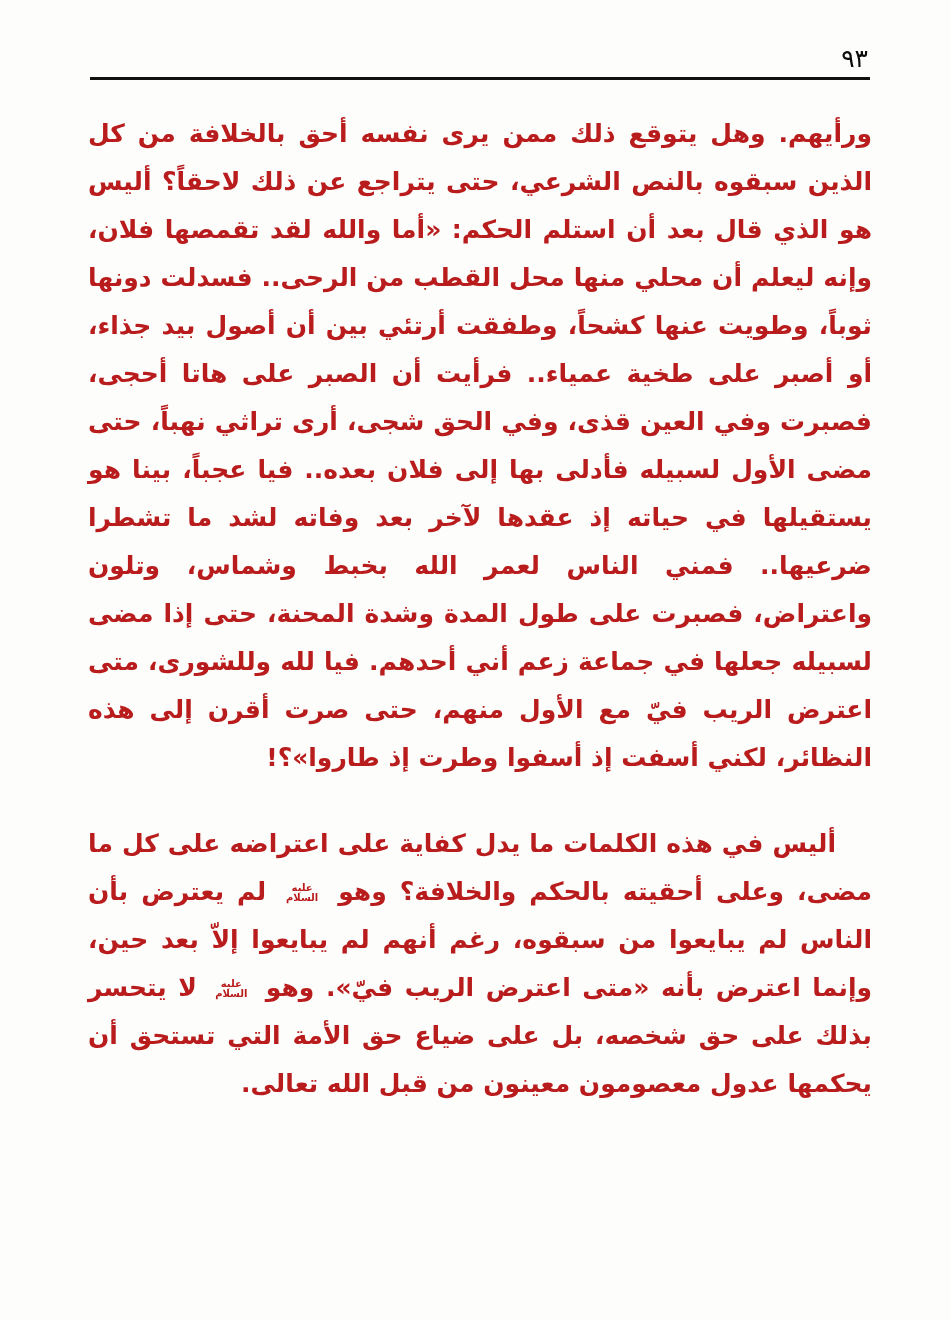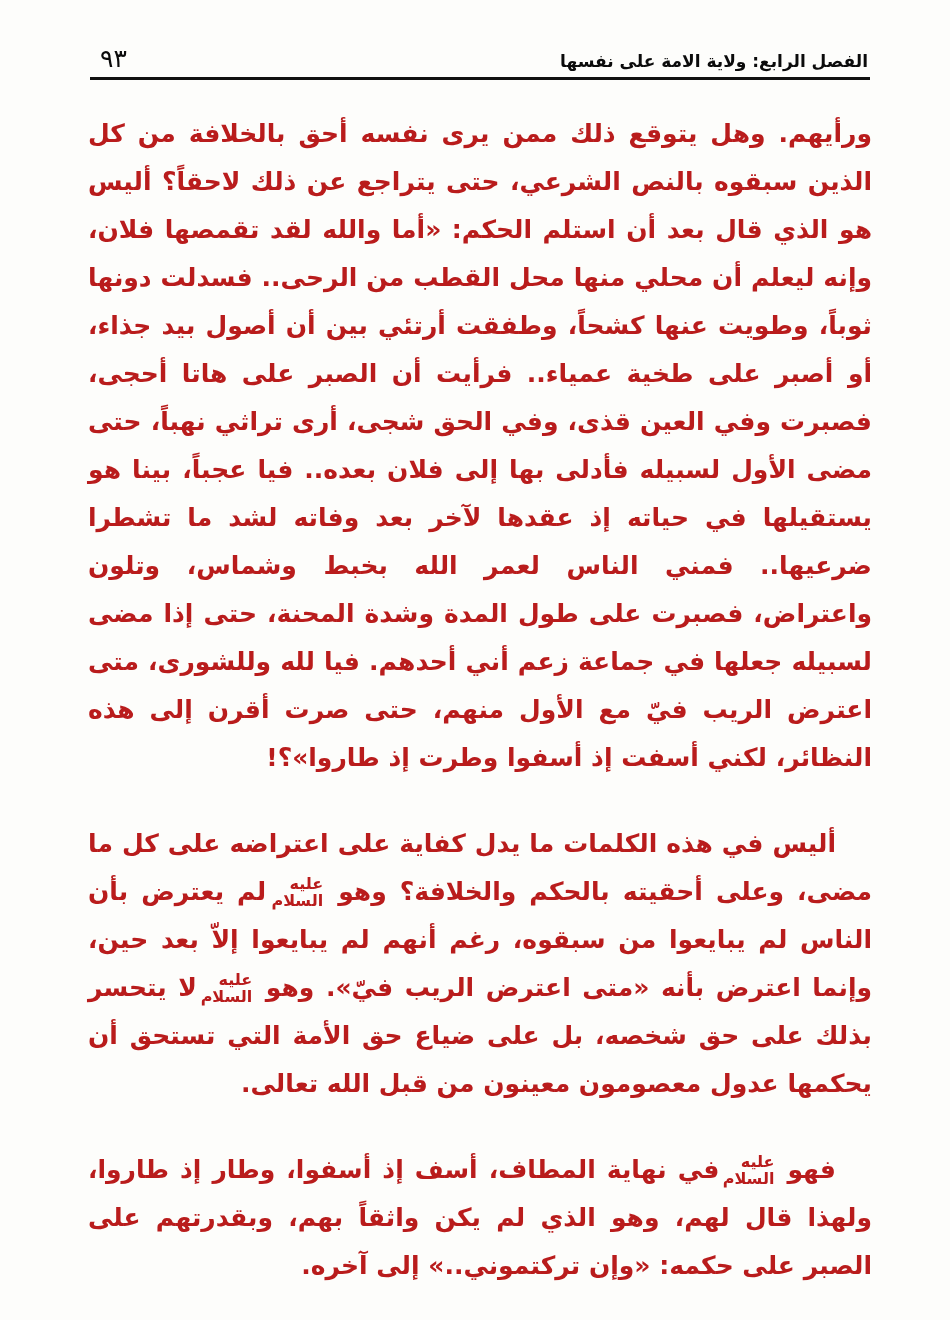--- a/index.html
+++ b/index.html
@@ -67,46 +67,44 @@
     margin-bottom: 38px;
   }
 
   .body-text p.indented {
     text-indent: 36px;
   }
 
   .honorific {
     display: inline-block;
     width: 42px;
-    font-size: 16px;
+    font-size: 10px;
     font-weight: 700;
     line-height: 1.05;
-    text-align: right;
+    text-align: center;
     vertical-align: middle;
     white-space: normal;
     text-indent: 0;
     margin: 0 2px;
   }
 </style>
 </head>
 <body>
 
 <div class="page">
   <div class="content">
 
     <div class="page-header">
-      <span class="chapter-title">الفصل الرابع: ولاية الامة على نفسها</span>
       <span class="page-number">٩٣</span>
     </div>
 
     <hr class="header-rule">
 
     <div class="body-text">
 
       <p><span>ورأيهم. وهل يتوقع ذلك ممن يرى نفسه أحق بالخلافة من كل الذين سبقوه بالنص الشرعي، حتى يتراجع عن ذلك لاحقاً؟ أليس هو الذي قال بعد أن استلم الحكم: «أما والله لقد تقمصها فلان، وإنه ليعلم أن محلي منها محل القطب من الرحى.. فسدلت دونها ثوباً، وطويت عنها كشحاً، وطفقت أرتئي بين أن أصول بيد جذاء، أو أصبر على طخية عمياء.. فرأيت أن الصبر على هاتا أحجى، فصبرت وفي العين قذى، وفي الحق شجى، أرى تراثي نهباً، حتى مضى الأول لسبيله فأدلى بها إلى فلان بعده.. فيا عجباً، بينا هو يستقيلها في حياته إذ عقدها لآخر بعد وفاته لشد ما تشطرا ضرعيها.. فمني الناس لعمر الله بخبط وشماس، وتلون واعتراض، فصبرت على طول المدة وشدة المحنة، حتى إذا مضى لسبيله جعلها في جماعة زعم أني أحدهم. فيا لله وللشورى، متى اعترض الريب فيّ مع الأول منهم، حتى صرت أقرن إلى هذه النظائر، لكني أسفت إذ أسفوا وطرت إذ طاروا»؟!</span></p>
 
       <p class="indented"><span>أليس في هذه الكلمات ما يدل كفاية على اعتراضه على كل ما مضى، وعلى أحقيته بالحكم والخلافة؟ وهو </span><span class="honorific">عليه السلام</span><span> لم يعترض بأن الناس لم يبايعوا من سبقوه، رغم أنهم لم يبايعوا إلاّ بعد حين، وإنما اعترض بأنه «متى اعترض الريب فيّ». وهو </span><span class="honorific">عليه السلام</span><span> لا يتحسر بذلك على حق شخصه، بل على ضياع حق الأمة التي تستحق أن يحكمها عدول معصومون معينون من قبل الله تعالى.</span></p>
 
-      <p class="indented"><span>فهو </span><span class="honorific">عليه السلام</span><span> في نهاية المطاف، أسف إذ أسفوا، وطار إذ طاروا، ولهذا قال لهم، وهو الذي لم يكن واثقاً بهم، وبقدرتهم على الصبر على حكمه: «وإن تركتموني..» إلى آخره.</span></p>
 
     </div>
   </div>
 </div>
 
 </body></html>

